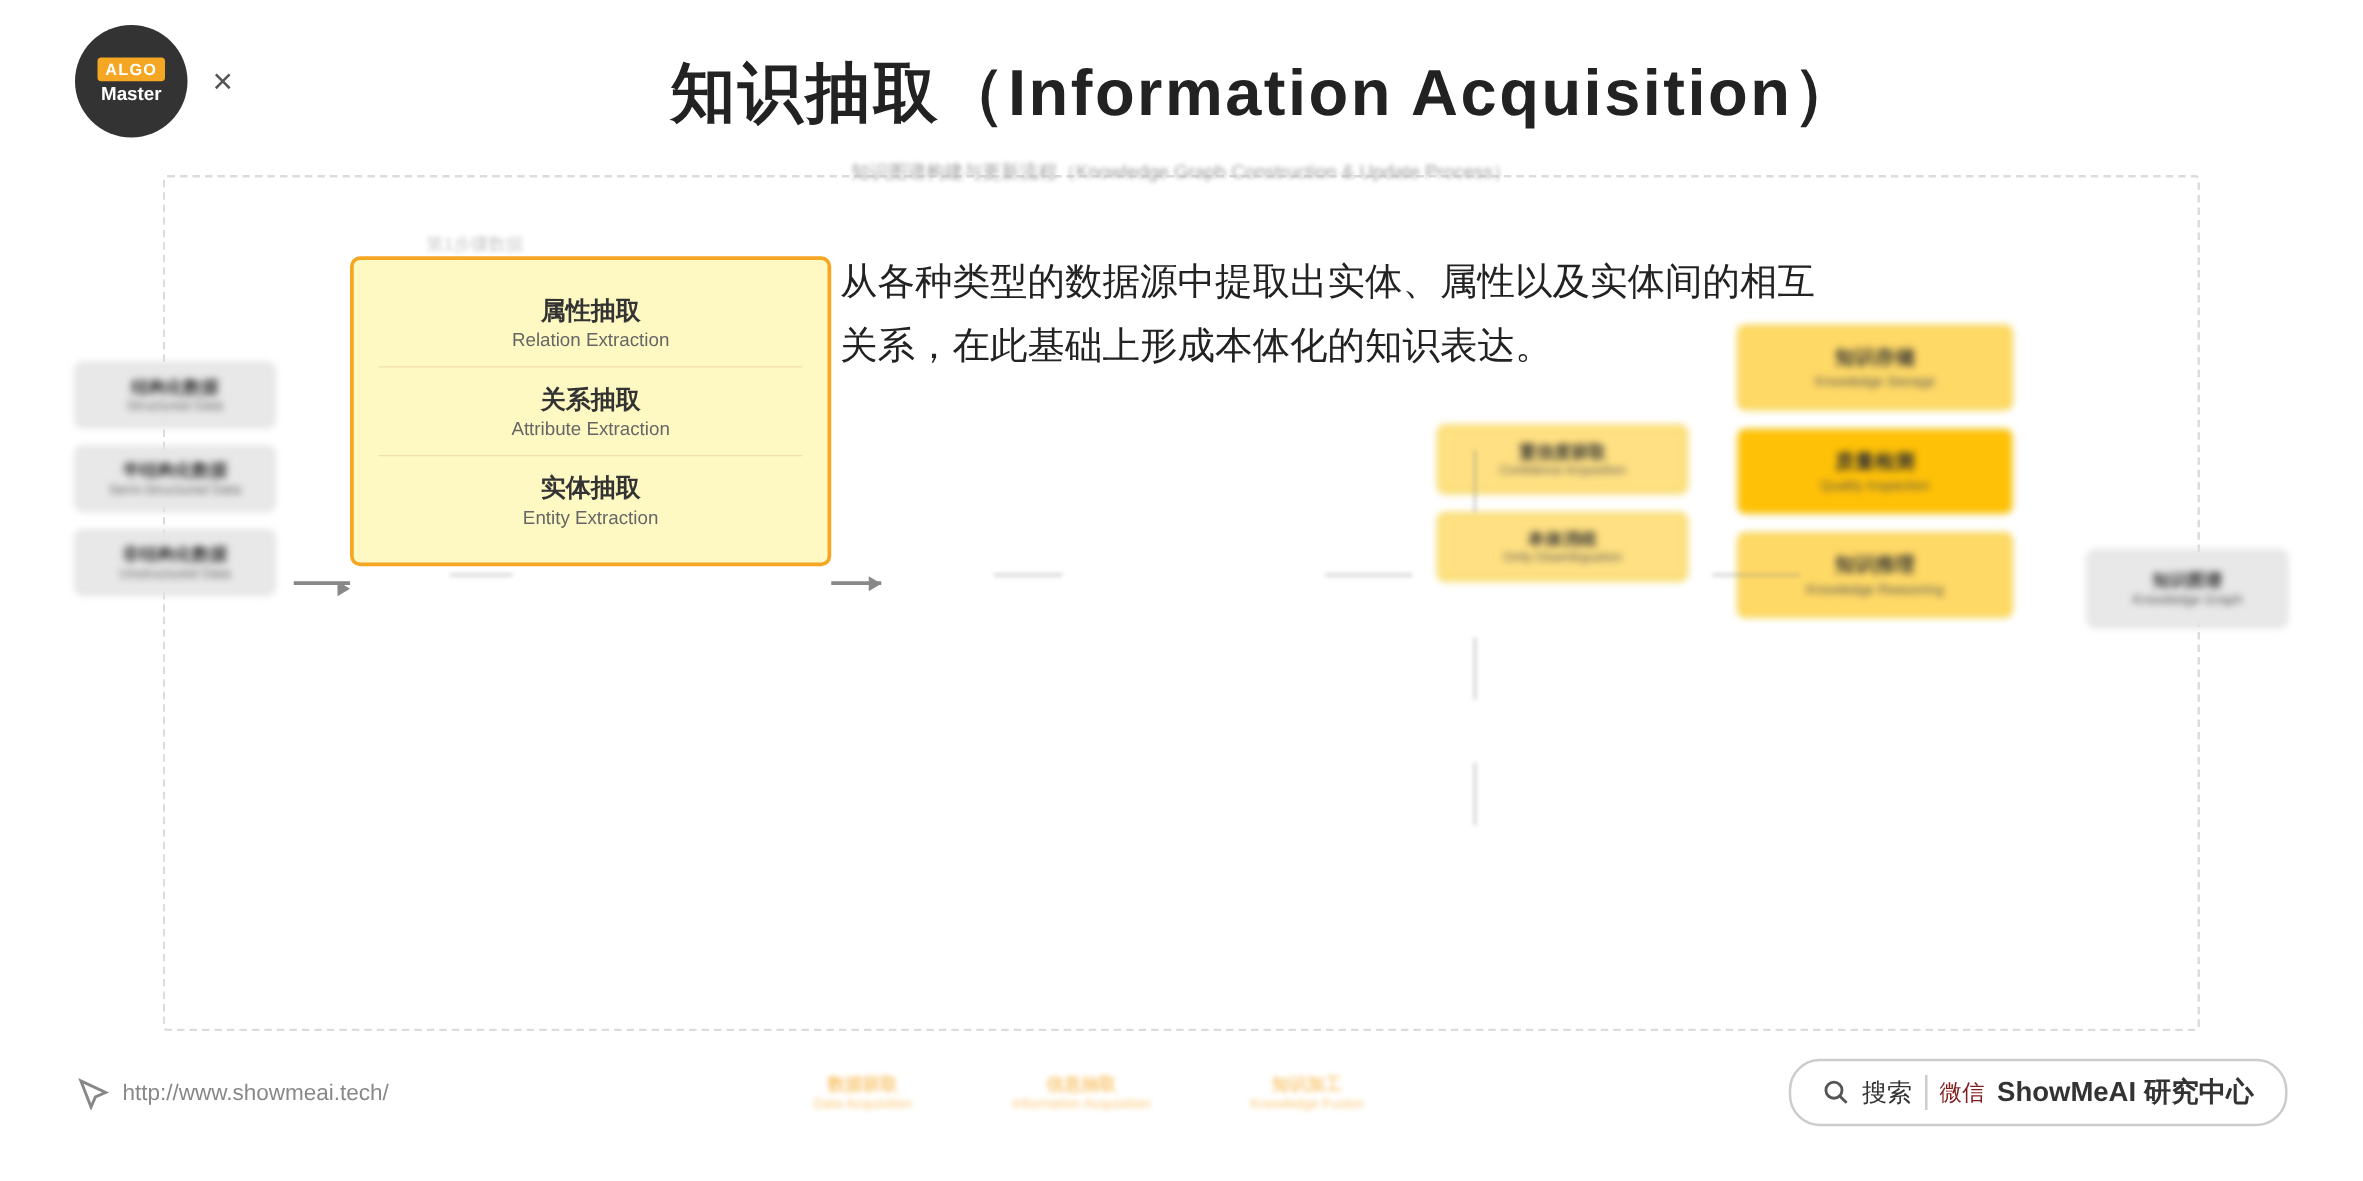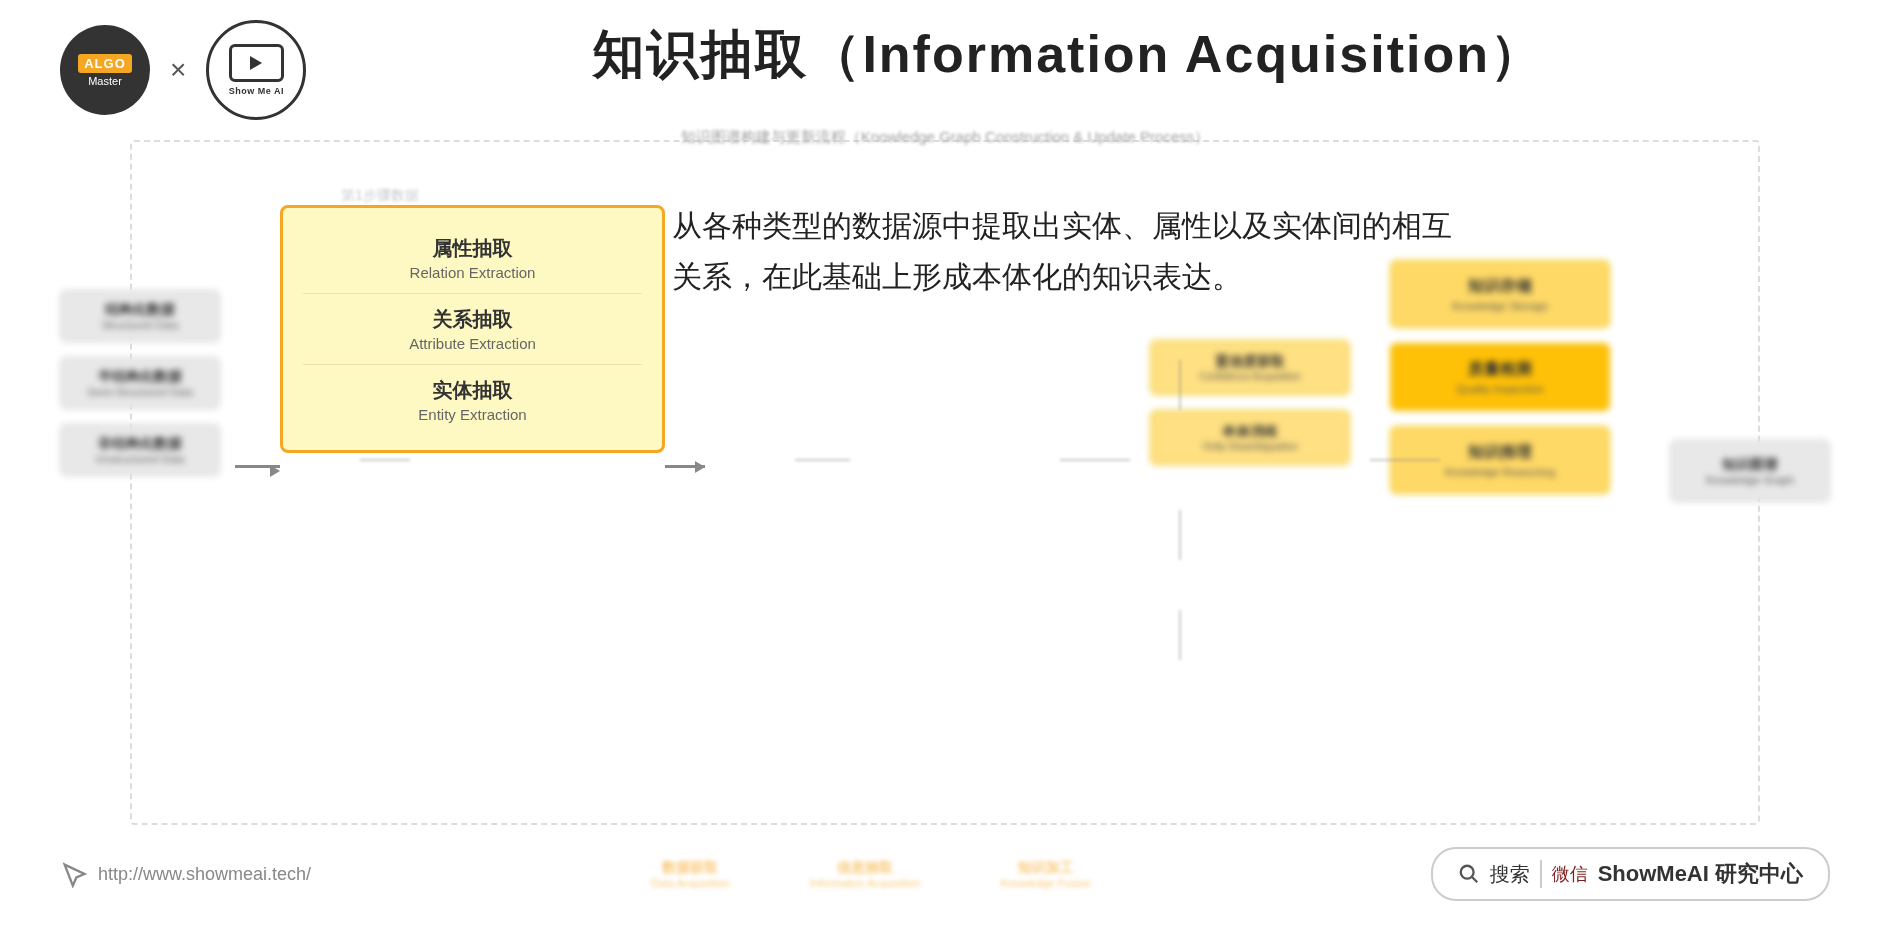--- a/index.html
+++ b/index.html
@@ -15,21 +15,21 @@
     .page-container {
       width: 1890px;
       height: 945px;
       background: #ffffff;
       position: relative;
     }
 
     
     .header {
       display: flex;
-      align-items: flex-start;
+      align-items: flex-end;
       padding: 20px 60px 10px 60px;
       position: relative;
     }
 
     .logo-area {
       display: flex;
       align-items: center;
       gap: 12px;
       flex-shrink: 0;
     }
@@ -52,22 +52,22 @@
       color: white;
       font-size: 13px;
       font-weight: 900;
       padding: 2px 6px;
       border-radius: 3px;
       letter-spacing: 1px;
     }
 
     .algo-bottom {
       color: white;
-      font-size: 11px;
-      font-weight: 400;
+      font-size: 15px;
+      font-weight: 700;
       margin-top: 2px;
     }
 
     .x-separator {
       font-size: 28px;
       color: #555;
       font-weight: 300;
       margin: 0 8px;
     }
 
@@ -433,24 +433,20 @@
 <div class="page-container">
 
   <div class="header">
 
     <div class="logo-area">
       <div class="algo-logo">
         <span class="algo-top">ALGO</span>
         <span class="algo-bottom">Master</span>
       </div>
       <span class="x-separator">×</span>
-      <div class="showme-logo">
-        <div class="showme-screen"></div>
-        <span class="showme-text">Show Me AI</span>
-      </div>
     </div>
 
     <h1 class="page-title">知识抽取（Information Acquisition）</h1>
   </div>
 
   <div class="top-flow-label">知识图谱构建与更新流程（Knowledge Graph Construction &amp; Update Process）</div>
 
   <div class="dotted-border-container"></div>
 
   <div class="left-items">

